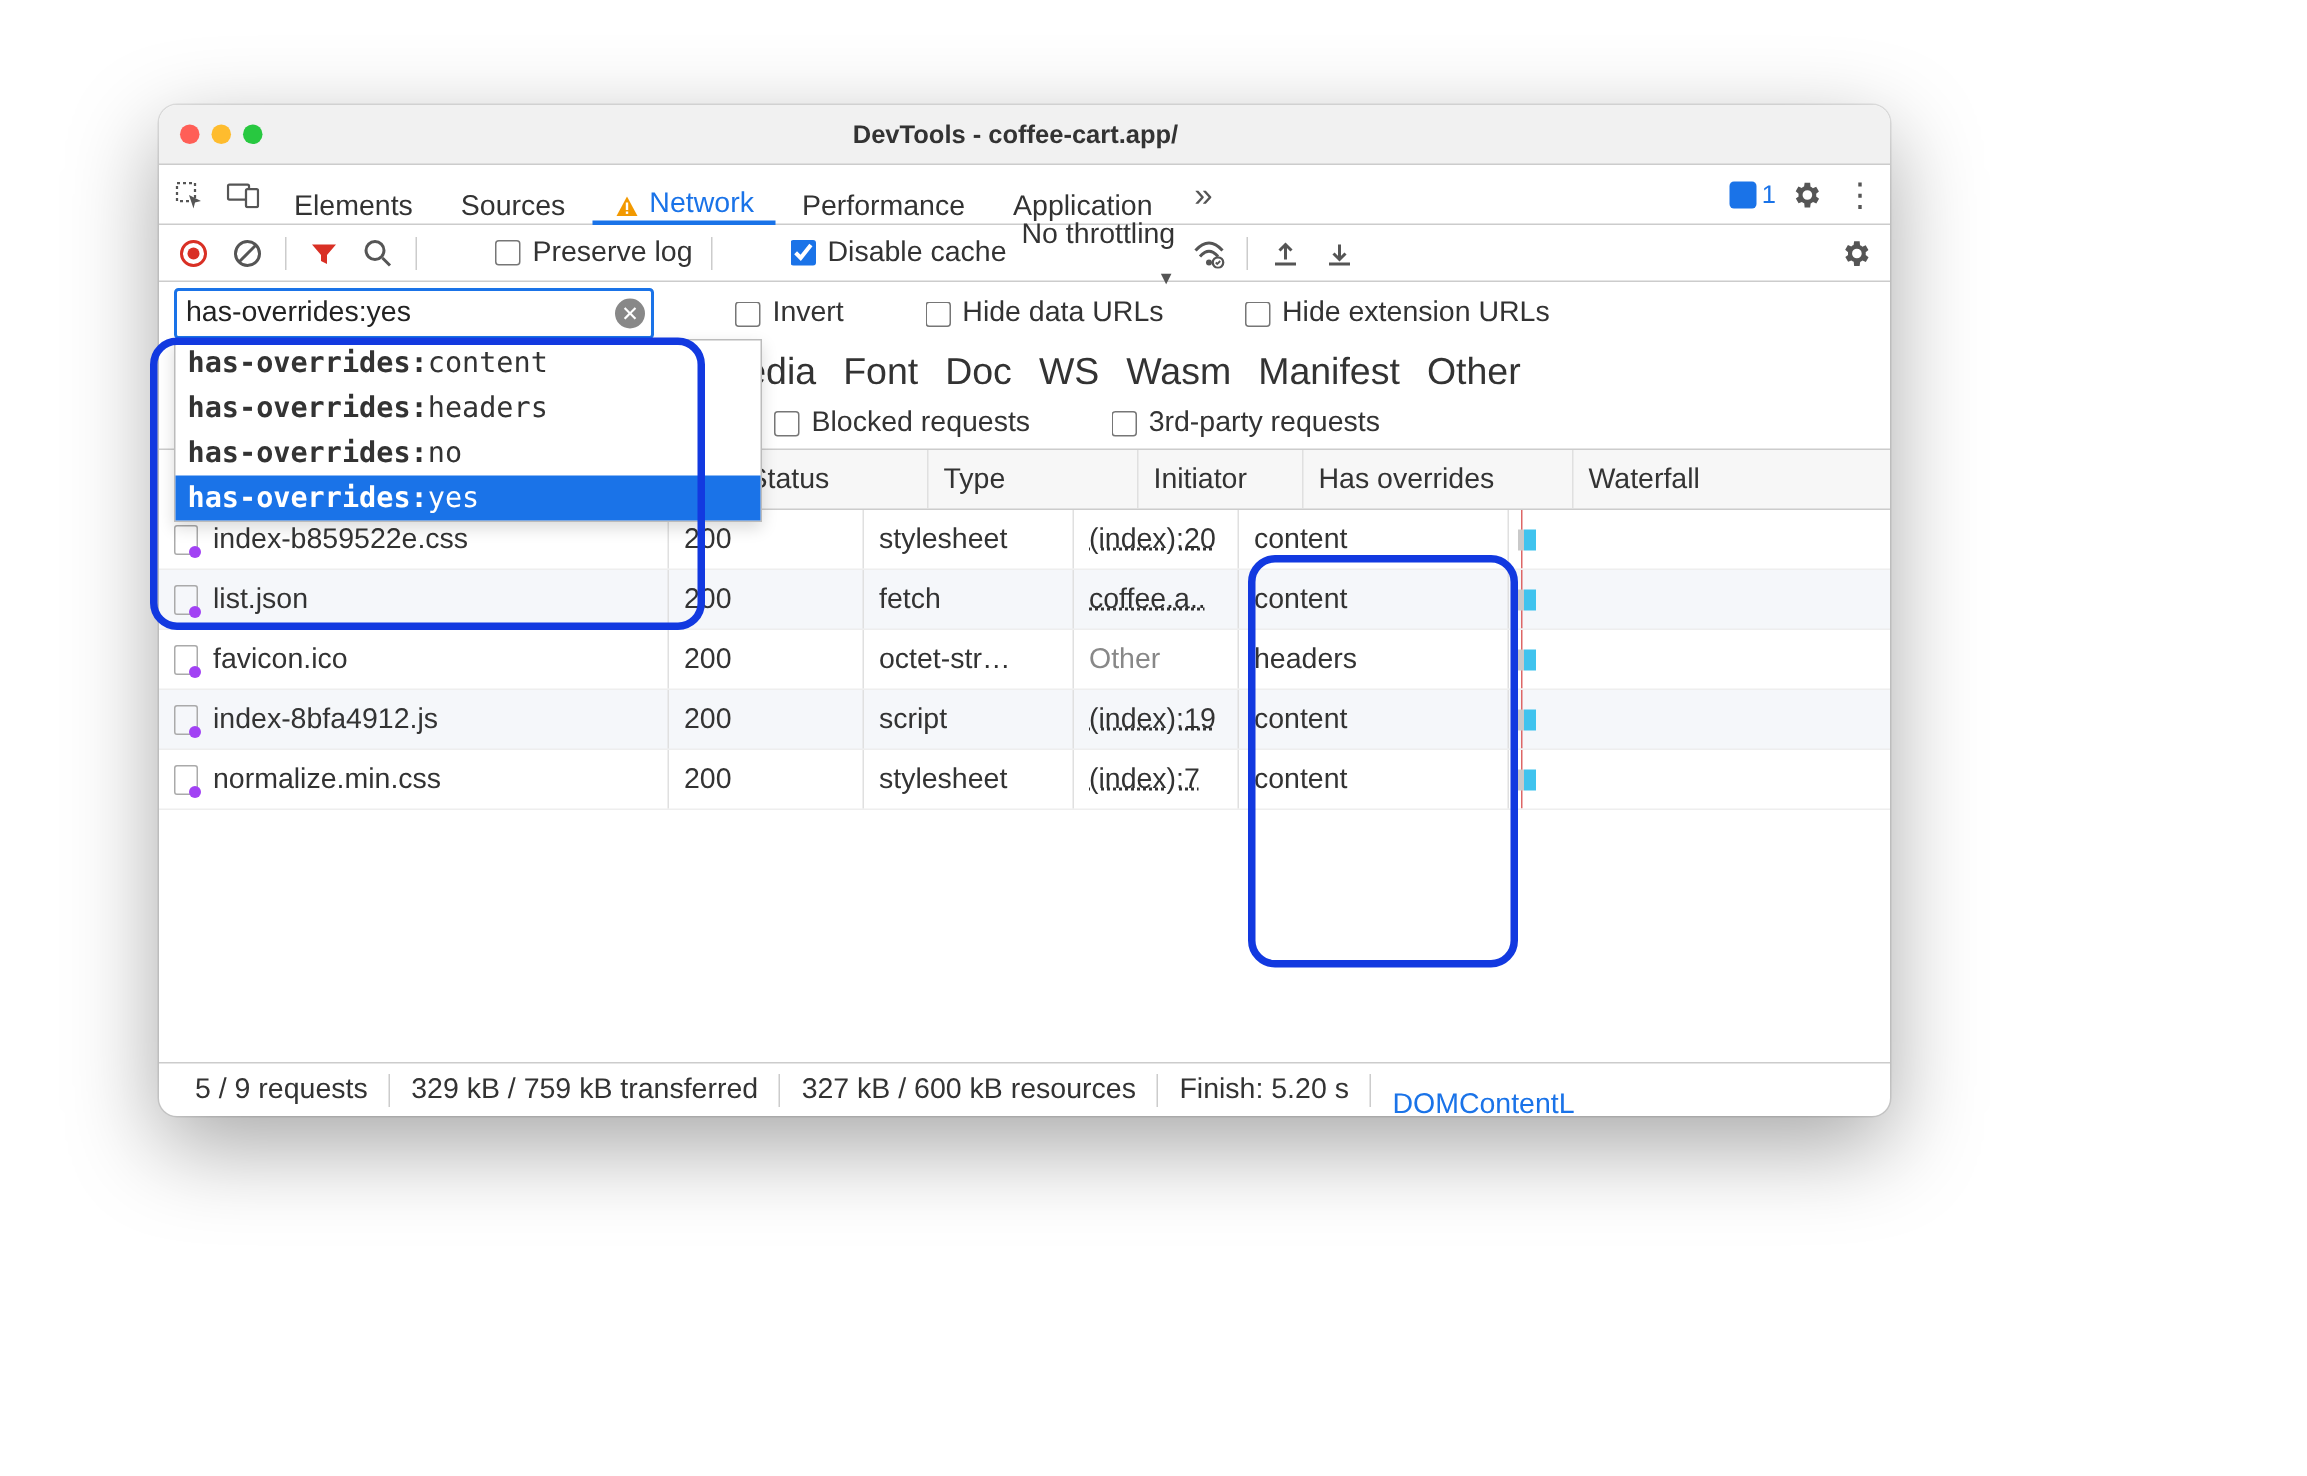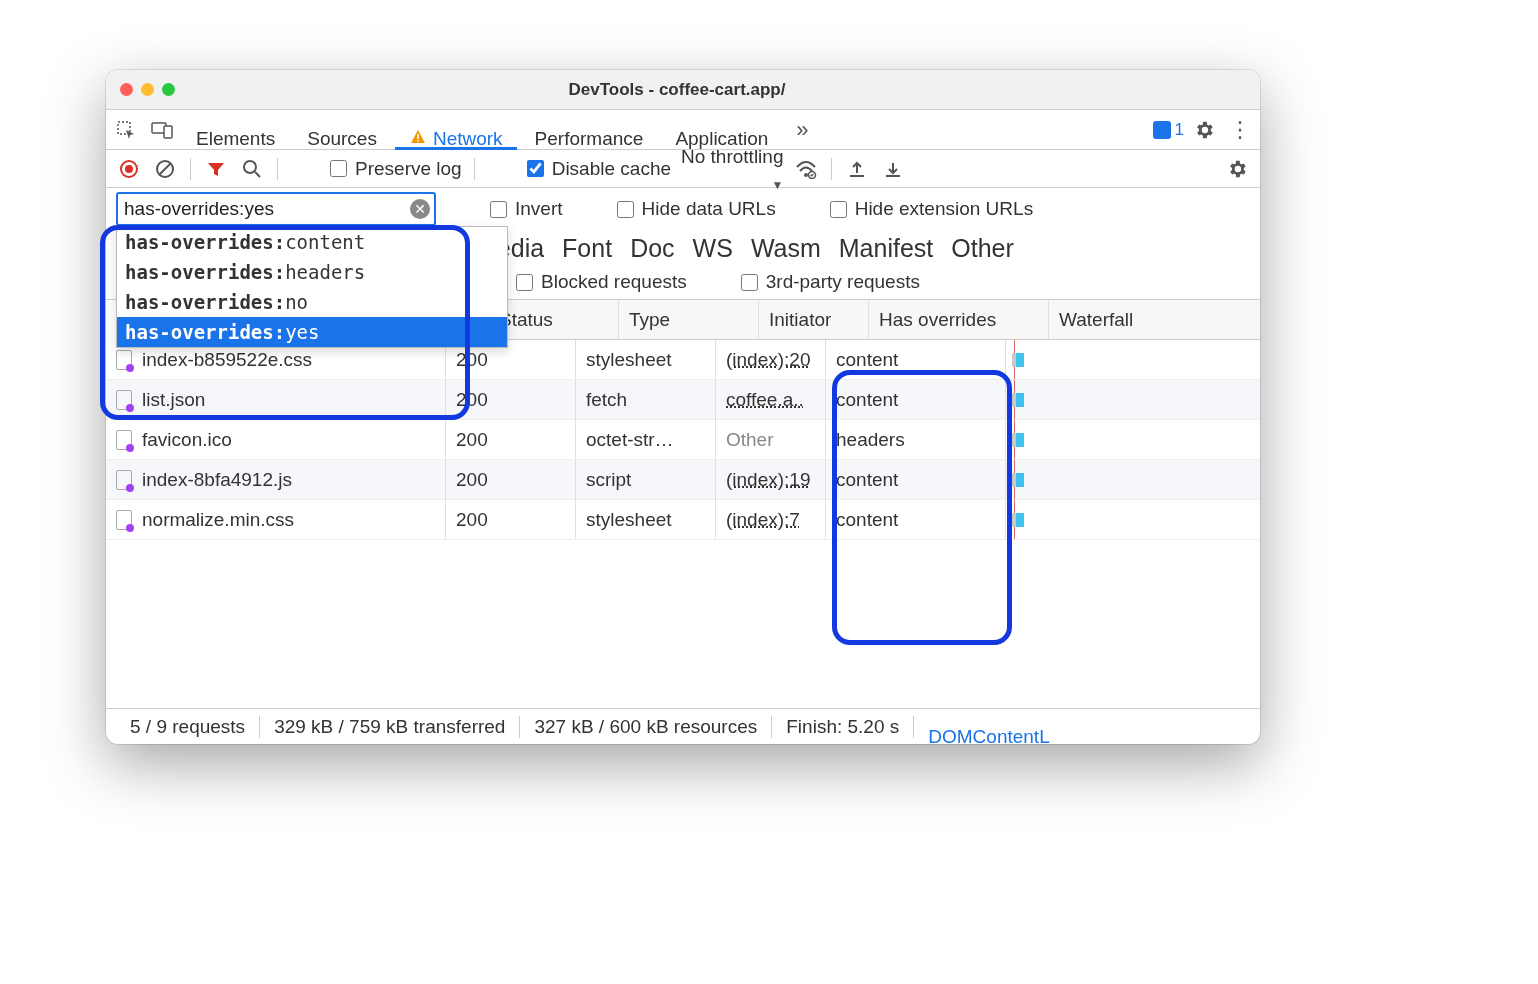--- a/index.html
+++ b/index.html
@@ -50,21 +50,21 @@
     height: 40px;
     display: flex;
     align-items: center;
     border-bottom: 1px solid #ccc;
     padding: 0 4px;
     gap: 4px;
     font-size: 19px;
     color: #333;
   }
   .tabs .icon-btn { width: 32px; height: 32px; display:flex; align-items:center; justify-content:center; color:#555; }
-  .tabs .tab { padding: 18px 14px; height: 100%; display:flex; align-items:flex-start; gap:6px; }
+  .tabs .tab { padding: 0 14px; height: 100%; display:flex; align-items:flex-end; gap:6px; }
   .tabs .tab.active { color: #1a73e8; border-bottom: 3px solid #1a73e8; height: calc(100% + 1px); margin-bottom:-1px; }
   .tabs .spacer { flex: 1; }
   .issue-badge { display:flex; align-items:center; gap:4px; color:#1a73e8; font-size:17px; }
   .issue-badge .iq { width:18px; height:18px; background:#1a73e8; border-radius:3px; }
 
   .toolbar {
     height: 38px;
     display: flex;
     align-items: center;
     gap: 10px;

